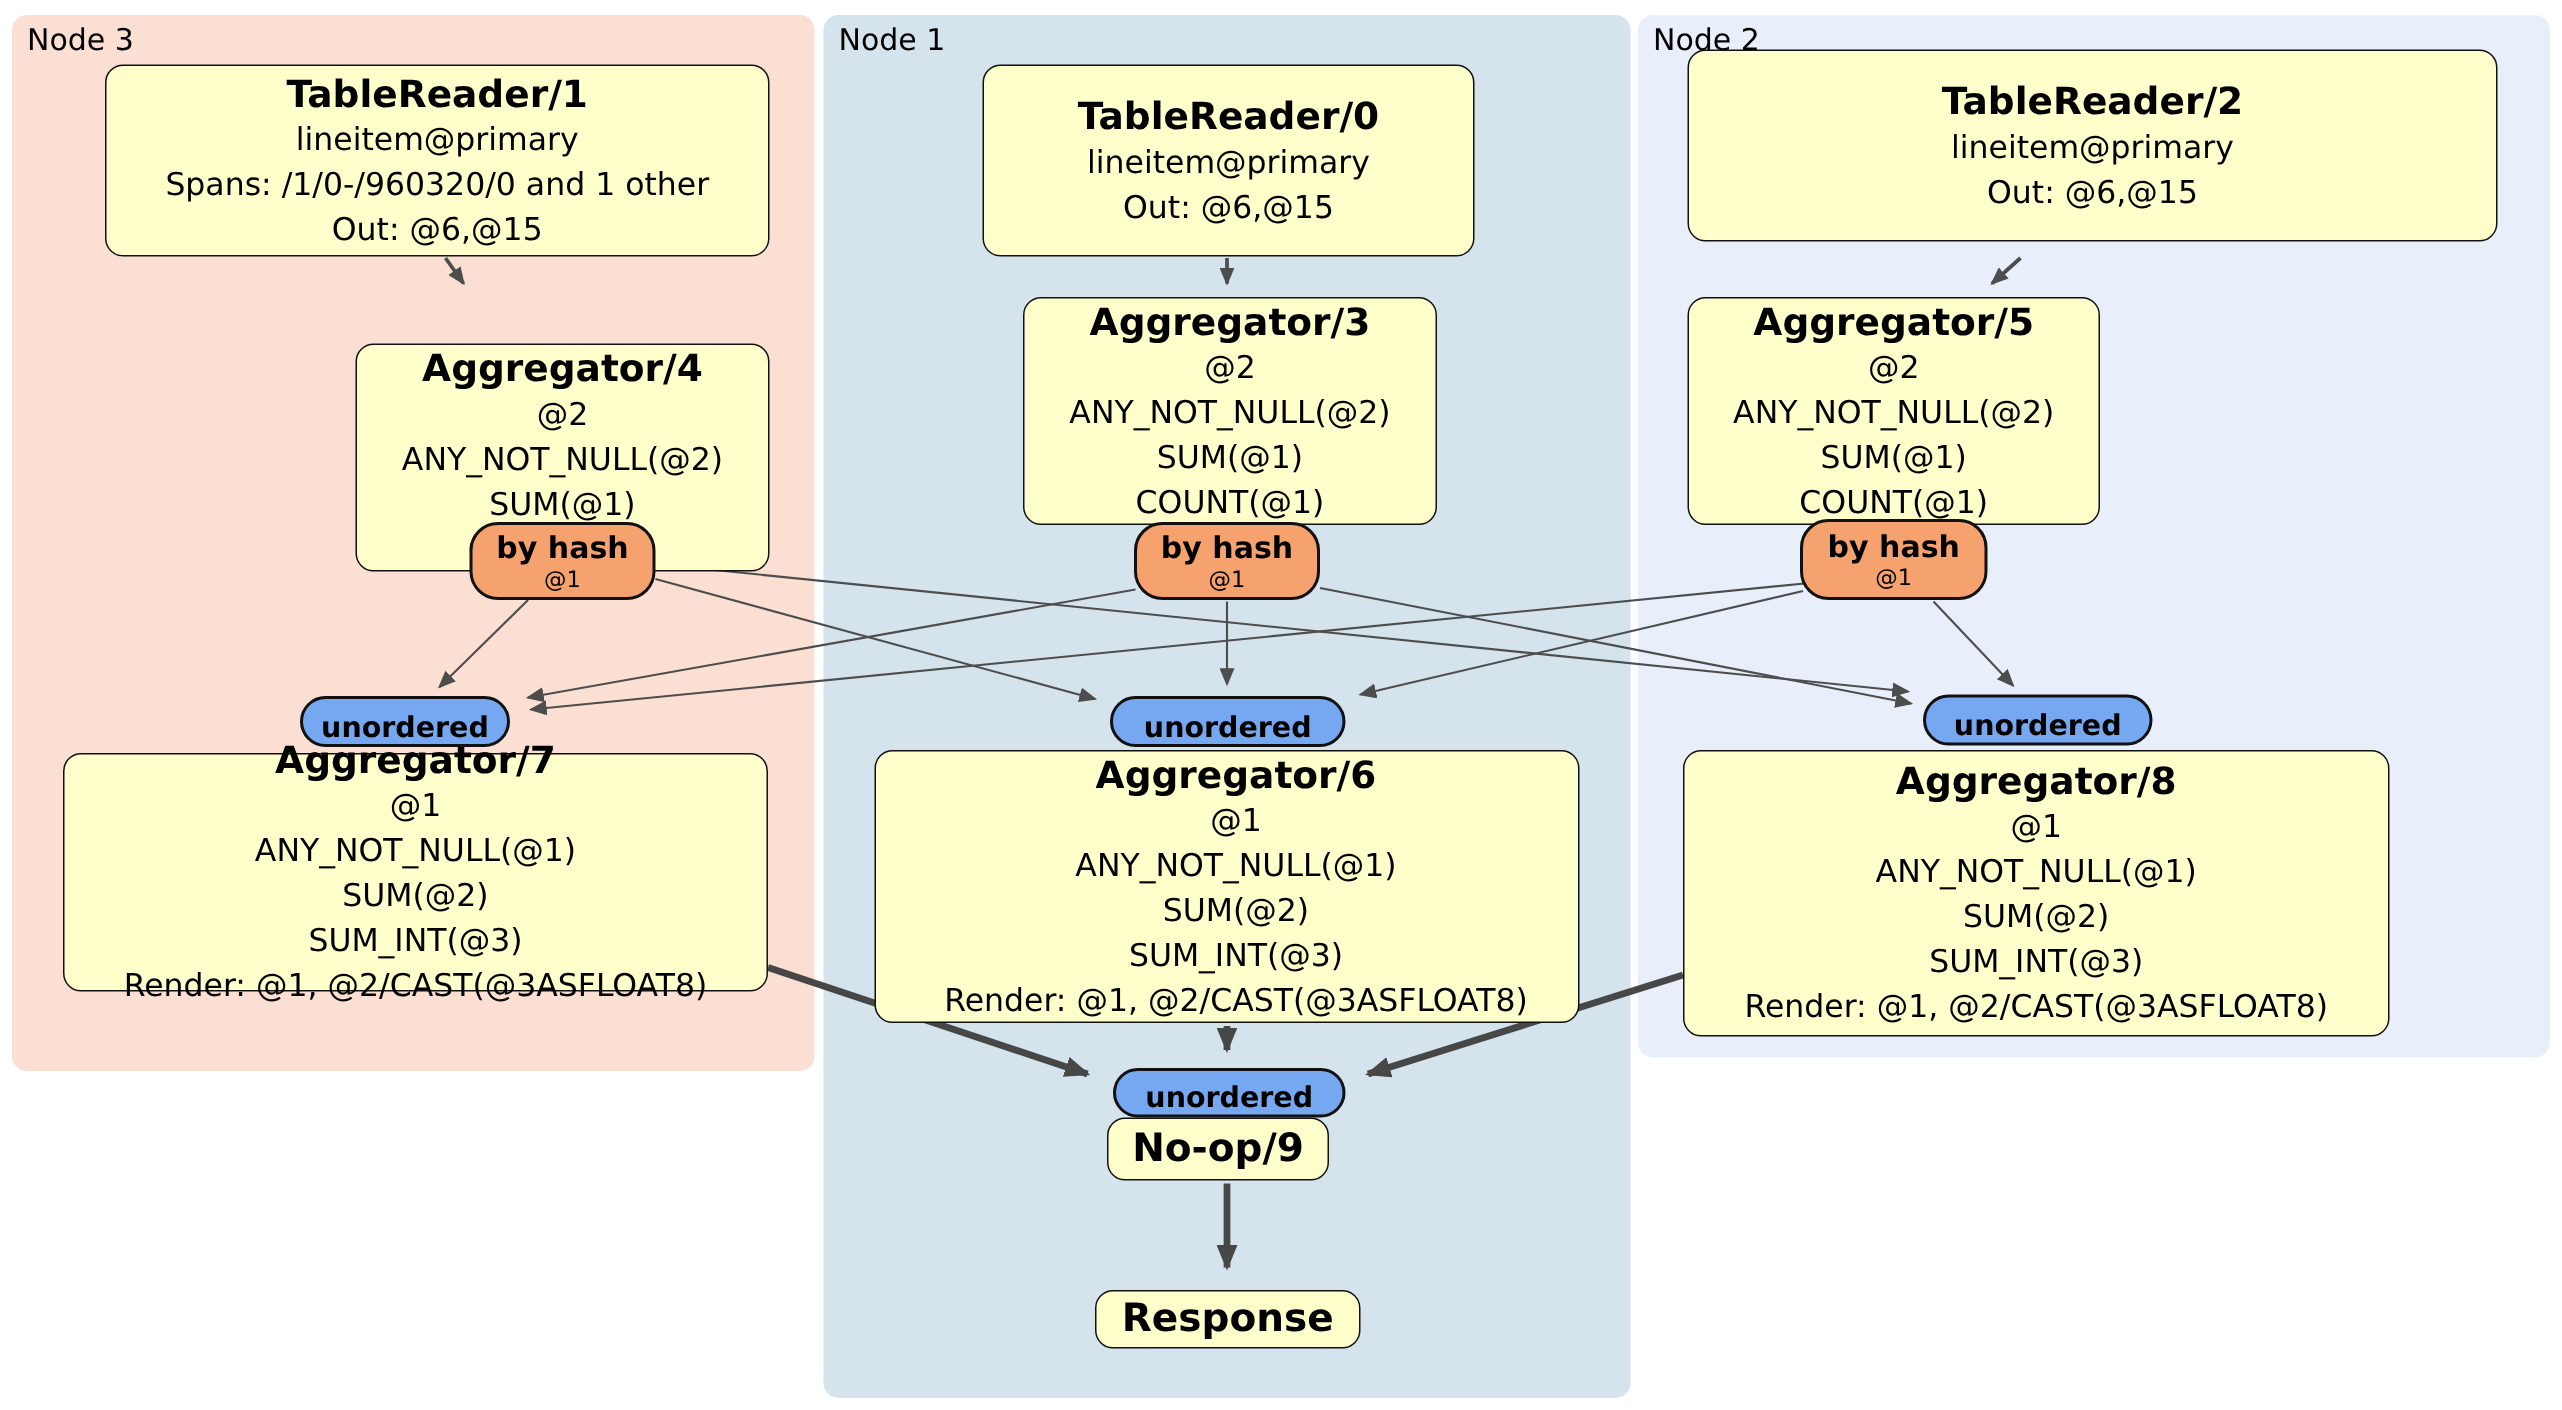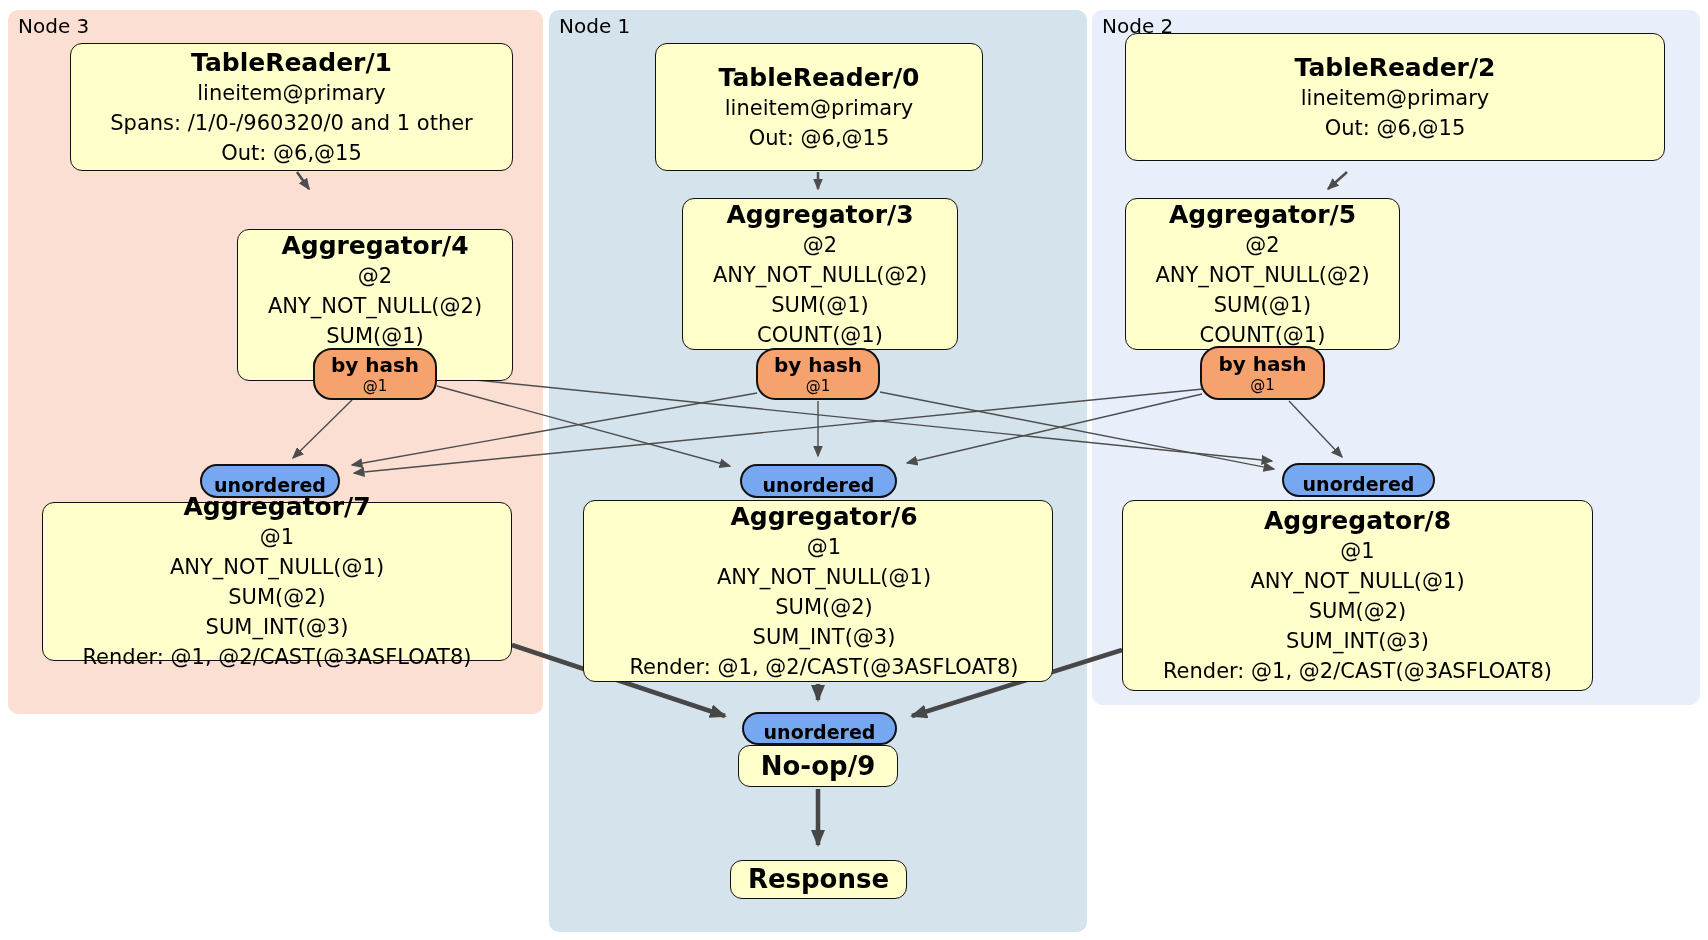--- a/index.html
+++ b/index.html
@@ -147,21 +147,21 @@
 
   <div class="pbox" style="left:1122px;top:500px;width:471px;height:191px;">
     <div class="ptitle">Aggregator/8</div>
     <div>@1</div>
     <div>ANY_NOT_NULL(@1)</div>
     <div>SUM(@2)</div>
     <div>SUM_INT(@3)</div>
     <div>Render: @1, @2/CAST(@3ASFLOAT8)</div>
   </div>
 
-  <div class="pbox single" style="left:738px;top:745px;width:160px;height:42px;">
+  <div class="pbox single" style="left:738px;top:745px;width:148px;height:42px;">
     <div class="ptitle">No-op/9</div>
   </div>
 
   <div class="pbox single" style="left:730px;top:860px;width:177px;height:39px;">
     <div class="ptitle">Response</div>
   </div>
 
   <div class="router" style="left:313px;top:348px;width:124px;height:52px;">
     <div class="router-label">by hash</div>
     <div class="router-sub">@1</div>

